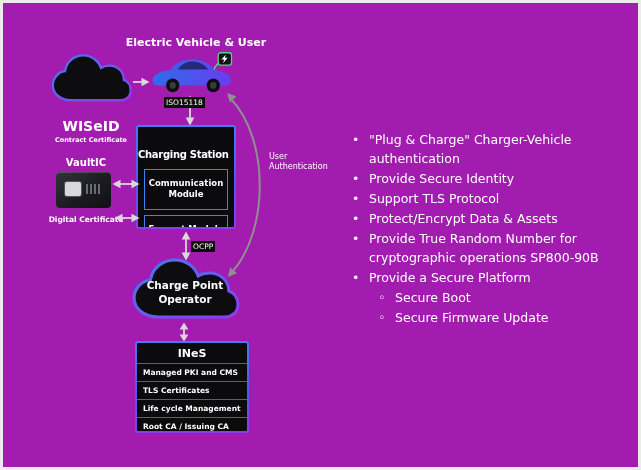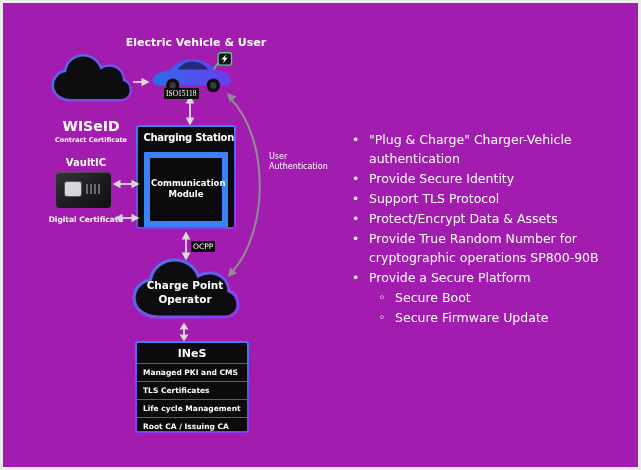--- a/index.html
+++ b/index.html
@@ -12,22 +12,22 @@
   .ev-title { left:108px; top:33px; width:170px; text-align:center; font-size:11px; font-weight:bold; white-space:nowrap; }
   .cloud-text { text-align:center; line-height:1.35; }
   .cloud-text .l1 { font-size:14px; font-weight:bold; white-space:nowrap;margin-top:48px; }
   .cloud-text .l2 { font-size:6.5px; font-weight:bold; white-space:nowrap; }
   .cpo-text { text-align:center; line-height:1.3; }
   .cpo-text div { font-size:10.5px; font-weight:bold; white-space:nowrap; }
 
   .gradbox { background:linear-gradient(180deg,#3f7df2 0%, #5a55f0 55%, #8a3cf0 100%); padding:2px; border-radius:3px; box-sizing:border-box; }
   .gradbox .inner { background:#0b0b0d; width:100%; height:100%; box-sizing:border-box; border-radius:1px; overflow:hidden; }
 
-  .cs-title { font-size:10px; font-weight:bold; letter-spacing:-0.3px; text-align:right; padding:5px 0 4px; white-space:nowrap; }
-  .module { margin:5px 6px 0; border:6px solid #3b82f6; font-size:8.5px; font-weight:bold; text-align:center; padding:20px 1px; line-height:1.35; }
+  .cs-title { font-size:10px; font-weight:bold; letter-spacing:-0.3px; text-align:left; padding:22px 0 4px; white-space:nowrap; }
+  .module { margin:5px 6px 0; border:1px solid #3b82f6; font-size:8.5px; font-weight:bold; text-align:center; padding:8px 1px; line-height:1.35; }
 
   .ines-title { font-size:11px; font-weight:bold; text-align:center; padding:4px 0 3px; }
   .ines-item { font-size:7.5px; font-weight:bold; padding:4px 16px 4px 6px; border-top:1px solid rgba(255,255,255,0.35); white-space:nowrap; }
 
   .tiny-label { font-size:7.5px; background:#0e0e0e; padding:1px 2px; white-space:nowrap; }
   .vaultic { left:56px; top:154px; width:54px; text-align:center; font-size:10px; font-weight:bold; }
   .digicert { left:40px; top:212px; width:86px; text-align:center; font-size:7.5px; font-weight:bold; white-space:nowrap; }
   .ua-label { left:266px; top:149px; width:72px; font-size:8px; line-height:1.3; }
 
   .chip { left:53px; top:169px; width:55px; height:36px; border-radius:4px;
@@ -93,21 +93,21 @@
     </svg>
   </div>
 
   <div class="abs" style="left:181px;top:92px;">
     <svg width="12" height="31" viewBox="0 0 12 31">
       <line x1="6" y1="7" x2="6" y2="24" stroke="#d9d9d9" stroke-width="1.8"></line>
       <polygon points="6,0.5 1.6,8.5 10.4,8.5" fill="#d9d9d9"></polygon>
       <polygon points="6,30.5 1.6,22.5 10.4,22.5" fill="#d9d9d9"></polygon>
     </svg>
   </div>
-  <div class="abs tiny-label" style="left:161px;top:85px;font-family:Liberation Serif, serif;">ISO15118</div>
+  <div class="abs tiny-label" style="left:161px;top:94px;">ISO15118</div>
 
   <div class="abs gradbox" style="left:133px;top:122px;width:100px;height:104px;">
     <div class="inner">
       <div class="cs-title">Charging Station</div>
       <div class="module">Communication Module</div>
       <div class="module">Encrypt Module</div>
     </div>
   </div>
 
   <div class="abs vaultic">VaultIC</div>

